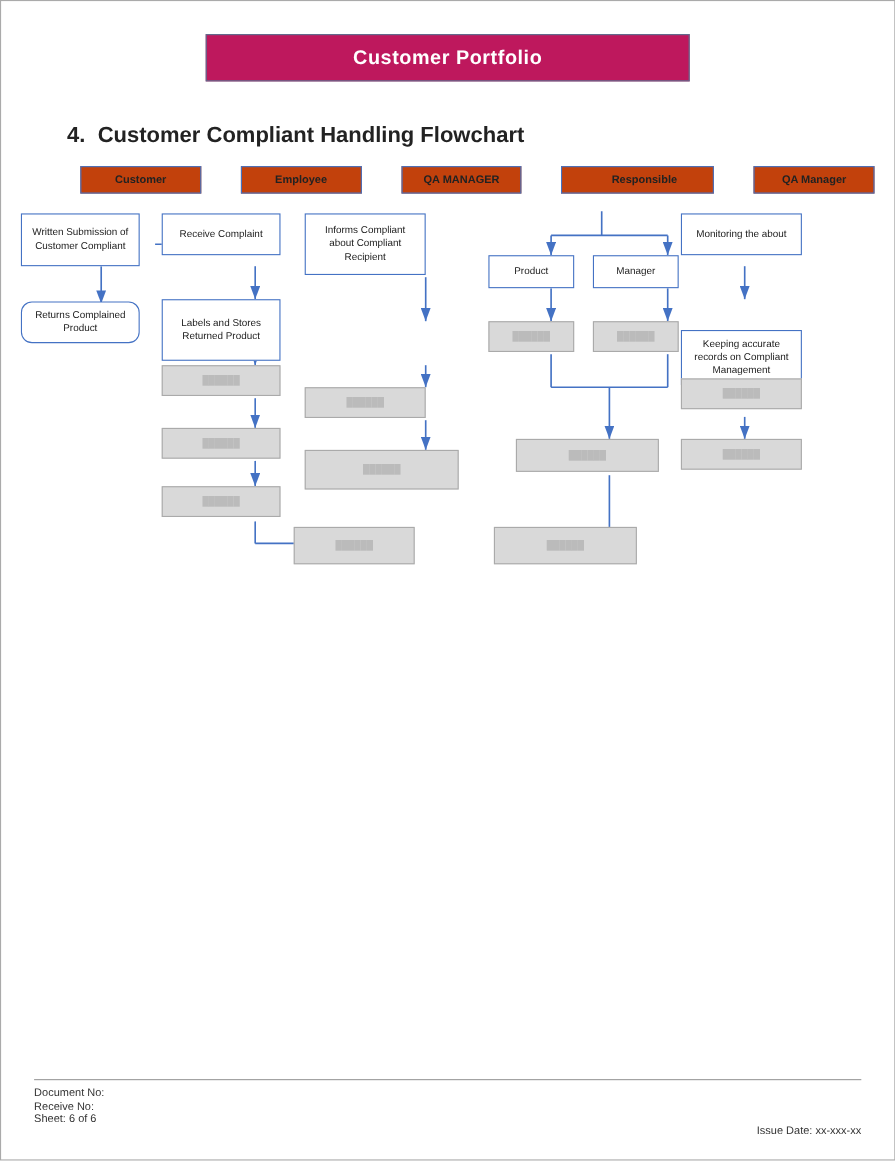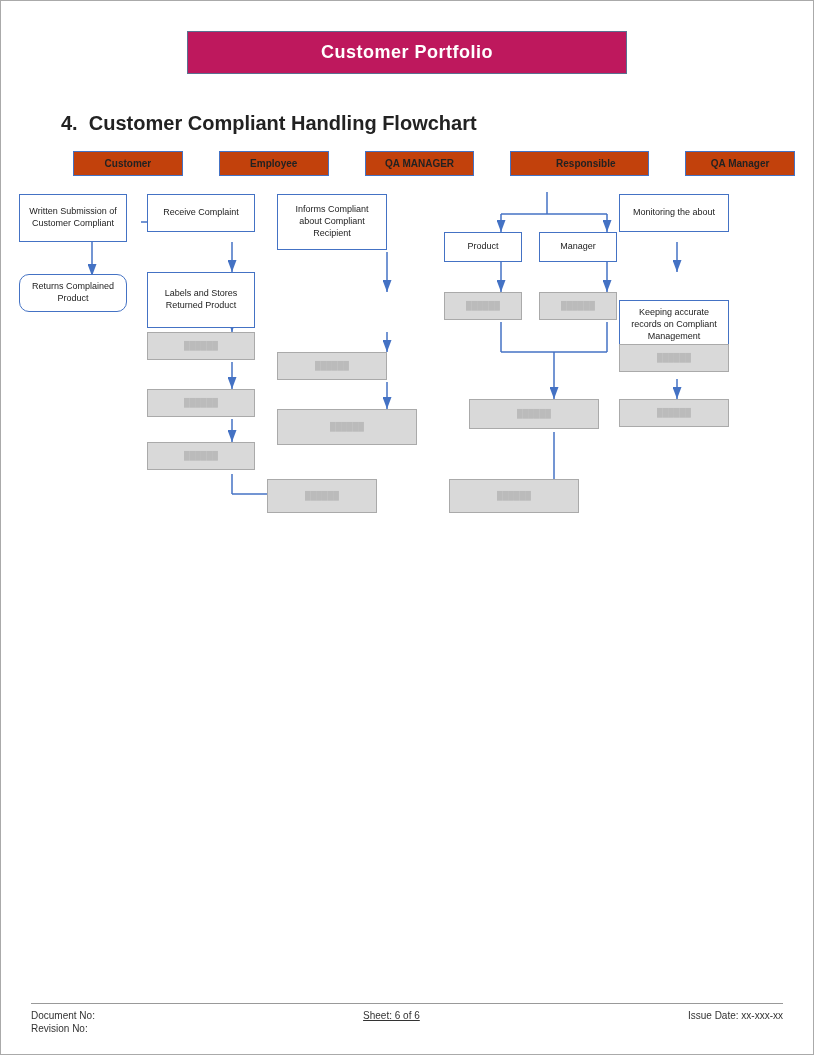--- a/index.html
+++ b/index.html
@@ -111,23 +111,24 @@
       position: absolute;
       bottom: 20px;
       left: 30px;
       right: 30px;
       border-top: 1px solid #999;
       padding-top: 6px;
       display: flex;
       justify-content: space-between;
       font-size: 10px;
       color: #333;
+      flex-direction: column;
     }
     .footer-left { display: flex; flex-direction: column; gap: 2px; }
-    .footer-center { text-align: right; text-decoration: underline; }
+    .footer-center { text-align: left; }
     .footer-right { text-align: right; }
   </style>
 </head>
 <body>
 
 <div class="page-header">
   <div class="header-title-box">
     <span>Customer Portfolio</span>
   </div>
 </div>
@@ -271,21 +272,21 @@
     <div class="flow-box blurred" style="left:248px;top:295px;width:110px;height:34px;"></div>
 
     <div class="flow-box blurred" style="left:430px;top:295px;width:130px;height:34px;"></div>
 
   </div>
 </div>
 
 <div class="page-footer">
   <div class="footer-left">
     <span>Document No:</span>
-    <span>Revision No:</span>
+    <span>Receive No:</span>
   </div>
   <div class="footer-center">
     <span>Sheet: 6 of 6</span>
   </div>
   <div class="footer-right">
     <span>Issue Date: xx-xxx-xx</span>
   </div>
 </div>
 
 </body></html>

